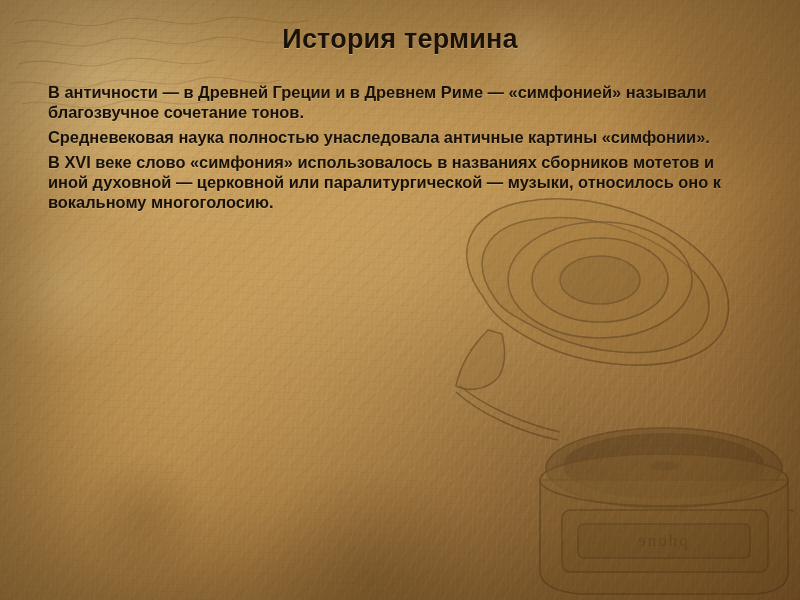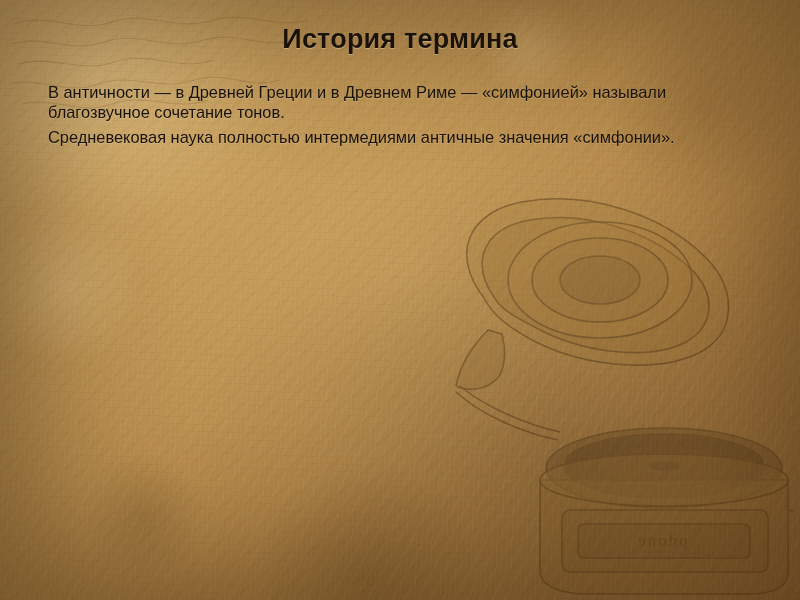--- a/index.html
+++ b/index.html
@@ -97,20 +97,21 @@
   }
   .para {
     font-size: 16.4px;
     line-height: 1.22;
     color: #17110a;
     margin: 0 0 6px 0;
     text-shadow: 0 1px 0 rgba(255,240,210,0.22);
   }
   .para.tight {
     margin-bottom: 5px;
+    font-weight: bold;
   }
 </style>
 </head>
 <body>
 
 <div class="slide">
 
   <div class="texture-a"></div>
   <div class="texture-b"></div>
   <div class="texture-c"></div>
@@ -153,16 +154,17 @@
     </g>
     <text x="300" y="366" font-family="'Liberation Serif', serif" font-size="17" fill="#33220c" opacity="0.45" text-anchor="middle" letter-spacing="2">ɘnohq</text>
   </svg>
 
   <div class="texture-vignette"></div>
 
   <div class="content">
     <div class="slide-title">История термина</div>
     <div class="body-block">
       <p class="para tight">В античности — в Древней Греции и в Древнем Риме — «симфонией» называли благозвучное сочетание тонов.</p>
-      <p class="para tight">Средневековая наука полностью интермедиями античные значения «симфонии».</p>
+      <p class="para tight">Средневековая наука полностью унаследовала античные картины «симфонии».</p>
+      <p class="para tight">В XVI веке слово «симфония» использовалось в названиях сборников мотетов и иной духовной — церковной или паралитургической — музыки, относилось оно к вокальному многоголосию.</p>
     </div>
   </div>
 </div>
 
 </body></html>

